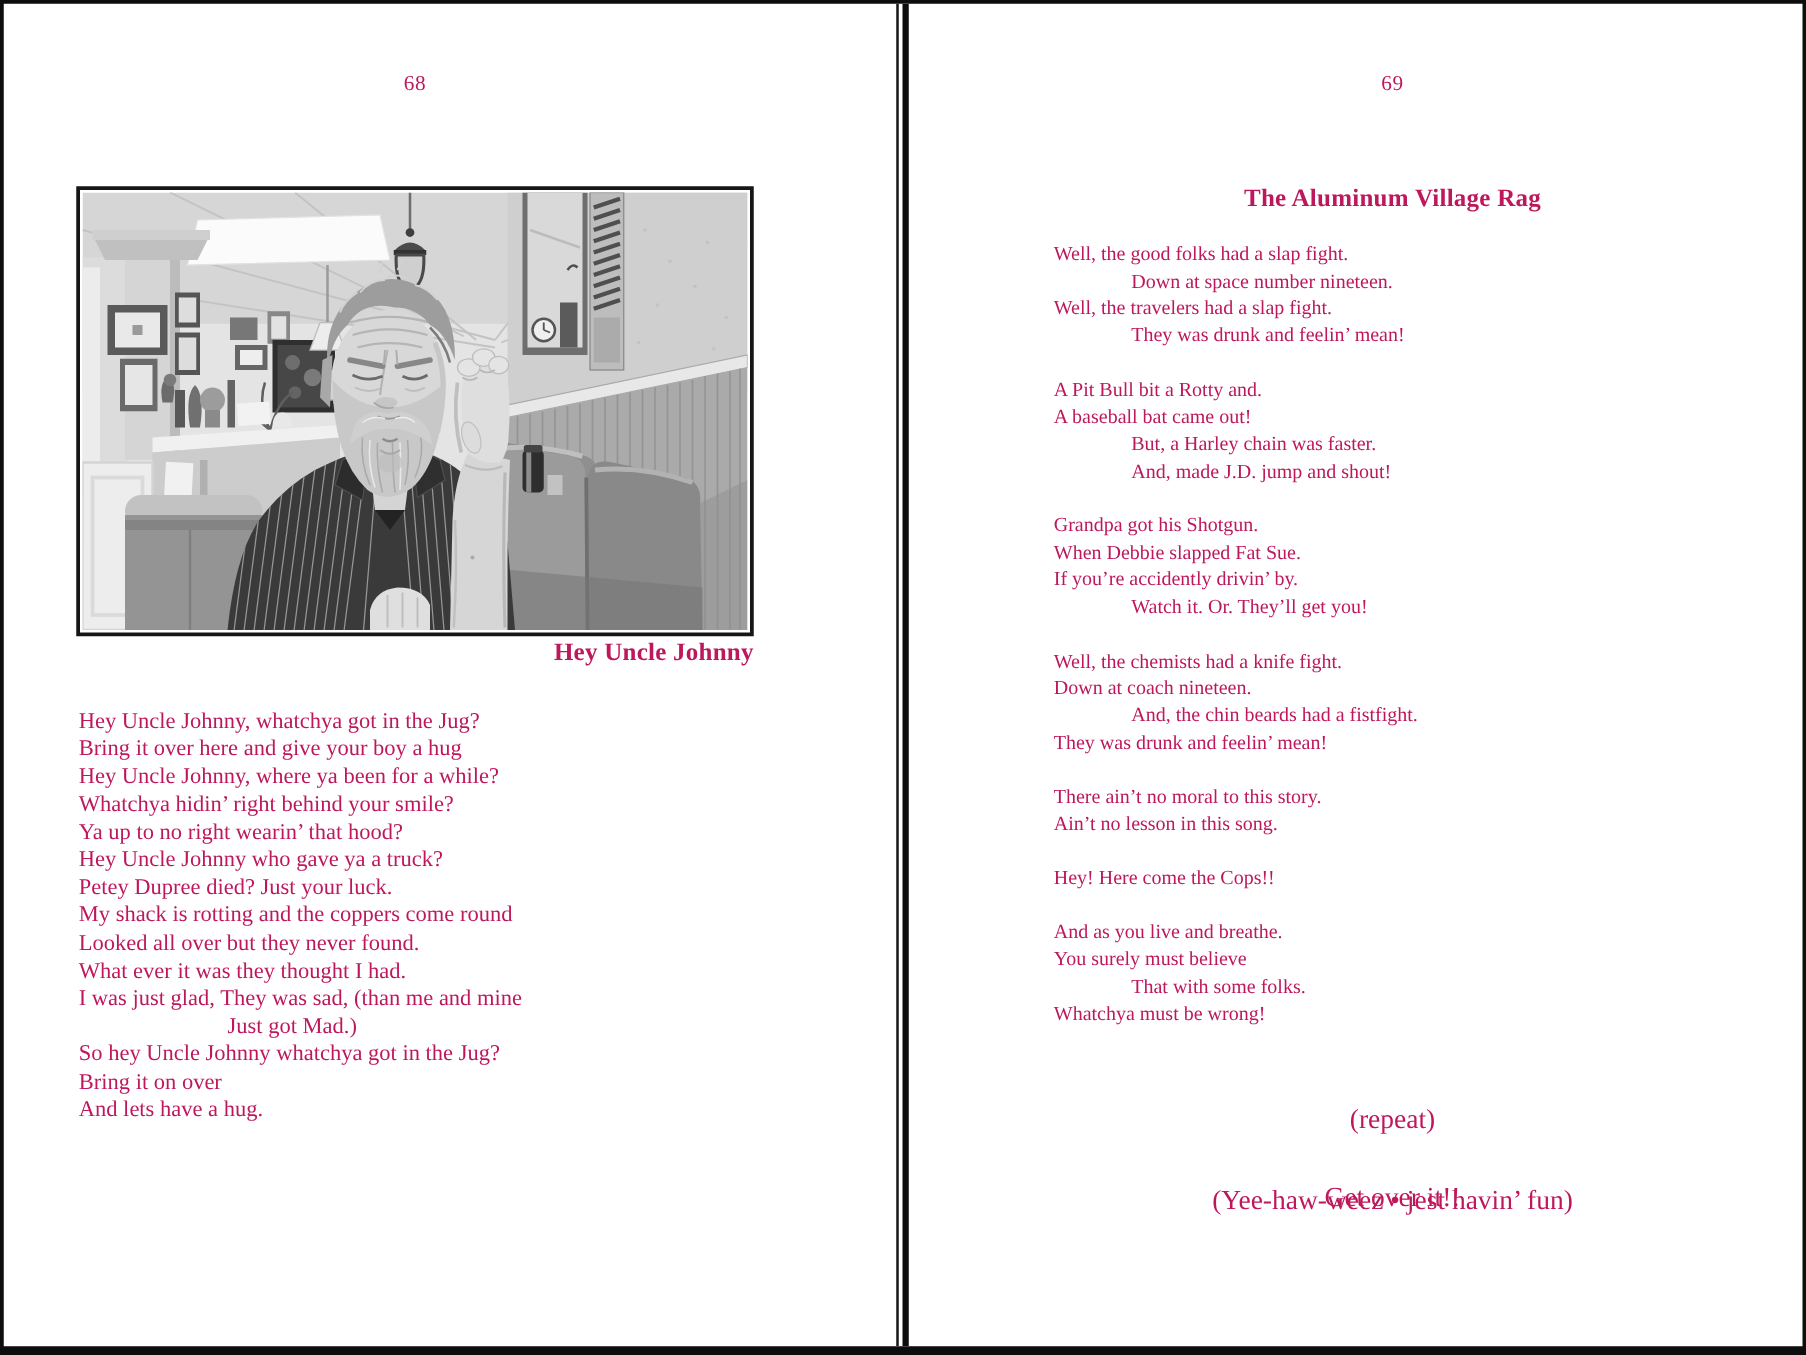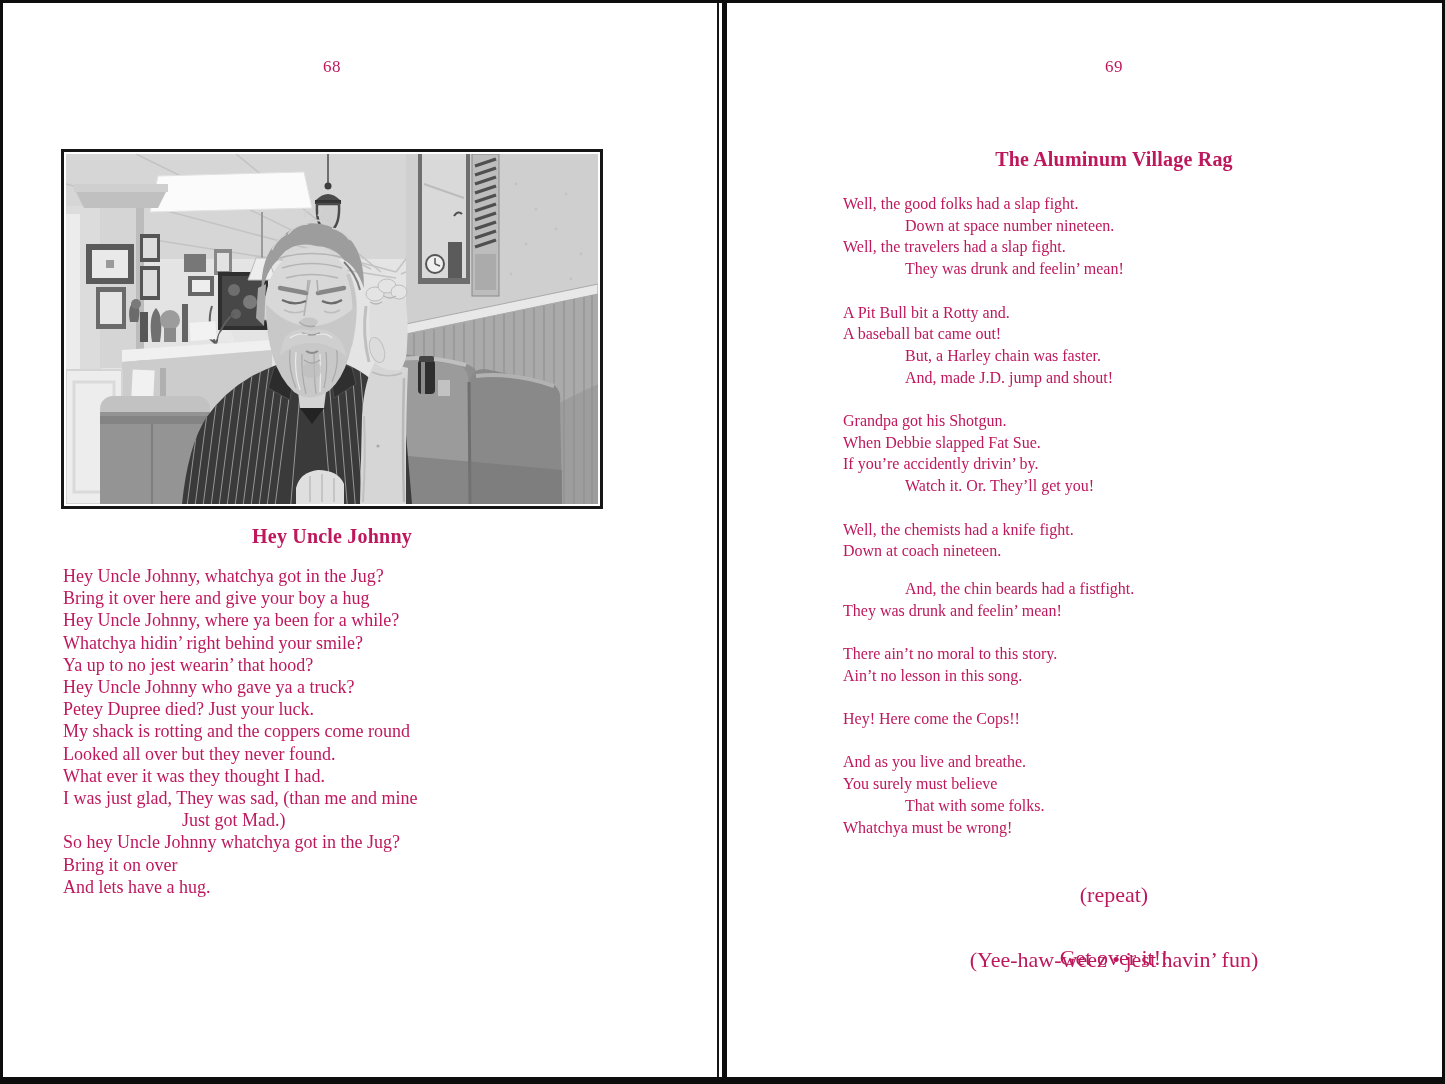--- a/index.html
+++ b/index.html
@@ -18,21 +18,21 @@
   .pagenum{position:absolute;top:54px;left:58px;width:542px;text-align:center;
     font-size:17px;letter-spacing:.5px;}
   .page.right .pagenum{left:121px;}
   .photo-frame{
     position:absolute;left:58px;top:146px;width:542px;height:360px;margin:0;
     box-sizing:border-box;border:3px solid #161616;padding:2px;background:#ffffff;
   }
   .photo-frame svg{display:block;width:532px;height:350px;}
   .poem-title{position:absolute;margin:0;font-size:20px;font-weight:bold;
     letter-spacing:.2px;text-align:center;}
-  .left-title{left:58px;top:522px;width:542px;}
+  .left-title{left:58px;top:508px;width:542px;text-align:right;}
   .right-title{left:121px;top:145px;width:542px;}
   .poem{position:absolute;}
   .left-poem{left:60px;top:562px;font-size:18px;line-height:22.2px;width:620px;}
   .right-poem{left:121px;top:190px;font-size:16px;line-height:21.7px;width:580px;}
   .stanza{margin-bottom:21.7px;}
   .poem-line{white-space:pre;}
   .coda{position:absolute;left:121px;width:542px;top:0;height:100%;pointer-events:none;}
   .coda div{position:absolute;width:100%;text-align:center;font-size:22px;}
   .coda .coda-repeat{top:879px;}
   .coda .coda-line1{top:922px;margin-top:20px;}
@@ -346,21 +346,21 @@
       </svg>
     </figure>
 
     <h2 class="poem-title left-title">Hey Uncle Johnny</h2>
 
     <div class="poem left-poem">
         <div class="poem-line">Hey Uncle Johnny, whatchya got in the Jug?</div>
         <div class="poem-line">Bring it over here and give your boy a hug</div>
         <div class="poem-line">Hey Uncle Johnny, where ya been for a while?</div>
         <div class="poem-line">Whatchya hidin’ right behind your smile?</div>
-        <div class="poem-line">Ya up to no jest wearin’ that hood?</div>
+        <div class="poem-line">Ya up to no right wearin’ that hood?</div>
         <div class="poem-line">Hey Uncle Johnny who gave ya a truck?</div>
         <div class="poem-line">Petey Dupree died? Just your luck.</div>
         <div class="poem-line">My shack is rotting and the coppers come round</div>
         <div class="poem-line">Looked all over but they never found.</div>
         <div class="poem-line">What ever it was they thought I had.</div>
         <div class="poem-line">I was just glad, They was sad, (than me and mine</div>
         <div class="poem-line" style="padding-left: 119px;">Just got Mad.)</div>
         <div class="poem-line">So hey Uncle Johnny whatchya got in the Jug?</div>
         <div class="poem-line">Bring it on over</div>
         <div class="poem-line">And lets have a hug.</div>
@@ -387,21 +387,21 @@
         </div>
         <div class="stanza">
           <div class="poem-line">Grandpa got his Shotgun.</div>
           <div class="poem-line">When Debbie slapped Fat Sue.</div>
           <div class="poem-line">If you’re accidently drivin’ by.</div>
           <div class="poem-line" style="padding-left: 62px;">Watch it. Or. They’ll get you!</div>
         </div>
         <div class="stanza">
           <div class="poem-line">Well, the chemists had a knife fight.</div>
           <div class="poem-line">Down at coach nineteen.</div>
-          <div class="poem-line" style="padding-left: 62px; margin-top: 16px;">And, the chin beards had a fistfight.</div>
+          <div class="poem-line" style="padding-left: 62px;">And, the chin beards had a fistfight.</div>
           <div class="poem-line">They was drunk and feelin’ mean!</div>
         </div>
         <div class="stanza">
           <div class="poem-line">There ain’t no moral to this story.</div>
           <div class="poem-line">Ain’t no lesson in this song.</div>
         </div>
         <div class="stanza">
           <div class="poem-line">Hey! Here come the Cops!!</div>
         </div>
         <div class="stanza">

